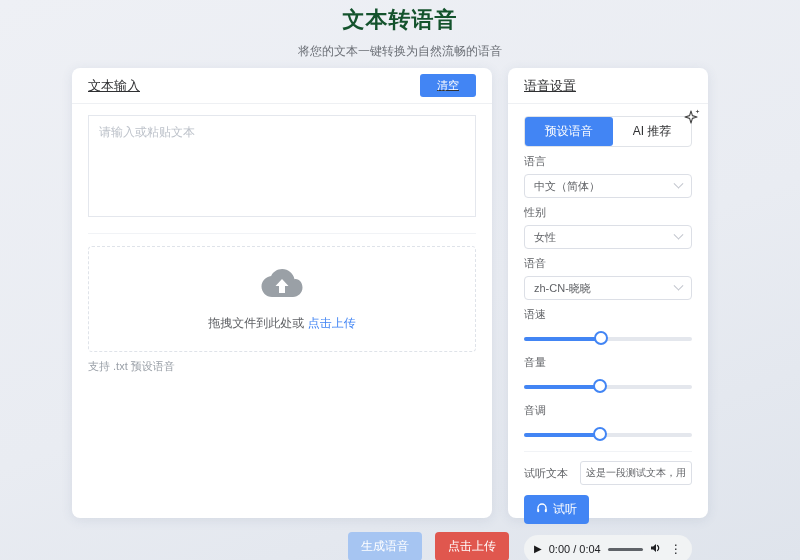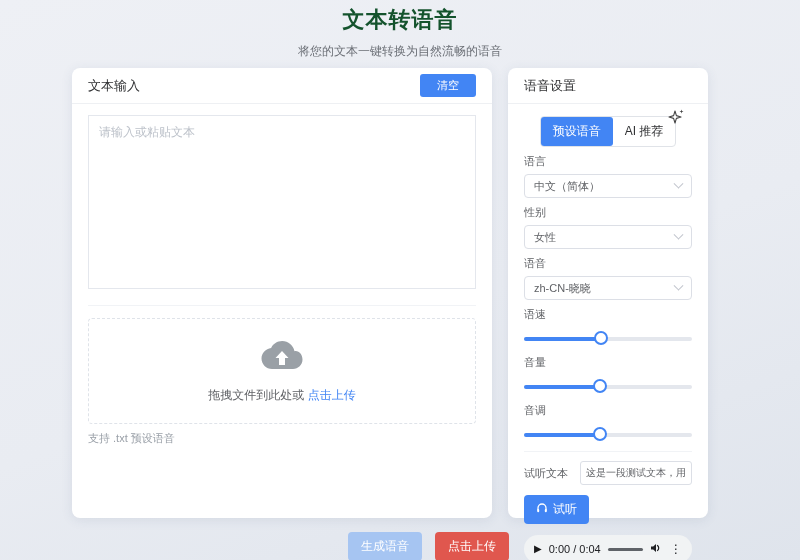--- a/index.html
+++ b/index.html
@@ -12,43 +12,43 @@
   
   .page-header { text-align:center; padding-top:5px; }
   .page-title { font-size:22px; font-weight:bold; color:#14532d; letter-spacing:1px; }
   .page-subtitle { font-size:12px; color:#6b6f76; margin-top:8px; }
   
   .card { position:absolute; background:#fff; border-radius:8px;
           box-shadow:0 2px 12px rgba(60,80,120,.10); }
   .card-left  { left:72px;  top:68px; width:420px; height:450px; }
   .card-right { left:508px; top:68px; width:200px; height:450px; }
   .card-header { height:36px; padding:0 16px; display:flex; align-items:center;
-                 justify-content:space-between; border-bottom:1px solid #eef0f3; }
+                 justify-content:space-between; border-bottom:1px solid #eef0f3;text-decoration:underline; }
   .card-title { font-size:13px; color:#303133; font-weight:500; }
   .btn-small-blue { background:#4285f4; color:#fff; border:none; font-size:11px;
                     padding:4px 17px; border-radius:3px; cursor:pointer; }
   
   .left-body { padding:11px 16px; }
-  .text-area { width:100%; height:174px; border:1px solid #e4e7ed; border-radius:0;
+  .text-area { width:100%; height:102px; border:1px solid #e4e7ed; border-radius:0;
                padding:8px 10px; font-size:12px; color:#303133; resize:none;
                font-family:inherit; outline:none; }
   .text-area::placeholder { color:#bdc2ca; }
   .soft-divider { border-top:1px solid #f1f3f6; margin:12px 0; }
   .upload-zone { height:106px; border:1px dashed #dfe3e9; border-radius:4px;
                  display:flex; flex-direction:column; align-items:center;
                  justify-content:center; cursor:pointer; }
   .upload-text { font-size:12px; color:#606266; margin-top:10px; }
   .upload-link { color:#4285f4; cursor:pointer; }
   .upload-hint { font-size:11px; color:#9aa0a8; margin-top:7px; }
   
   .right-body { padding:9px 16px 0; }
   .tabs-wrap { display:flex; justify-content:center; margin:3px 0 6px; }
   .tab-group { position:relative; display:inline-flex; border:1px solid #e0e3e8;
                border-radius:4px; background:#fff; }
-  .tab { font-size:12px; padding:6px 12px; cursor:pointer; border-radius:3px;
+  .tab { font-size:12px; padding:6px 20px; cursor:pointer; border-radius:3px;
          color:#303133; white-space:nowrap; }
   .tab.active { background:#4285f4; color:#fff; }
   .sparkle { position:absolute; top:-10px; right:-11px; }
   .field-label { font-size:11px; color:#606266; margin:7px 0 5px; }
   .select-box { height:24px; border:1px solid #dcdfe6; border-radius:4px;
                 display:flex; align-items:center; justify-content:space-between;
                 padding:0 9px; font-size:11px; color:#606266; cursor:pointer;
                 background:#fff;gap:20px; }
   .chevron { width:7px; height:7px; border-right:1.5px solid #c0c4cc;
              border-bottom:1.5px solid #c0c4cc; transform:rotate(45deg) translate(-2px,-2px); }

